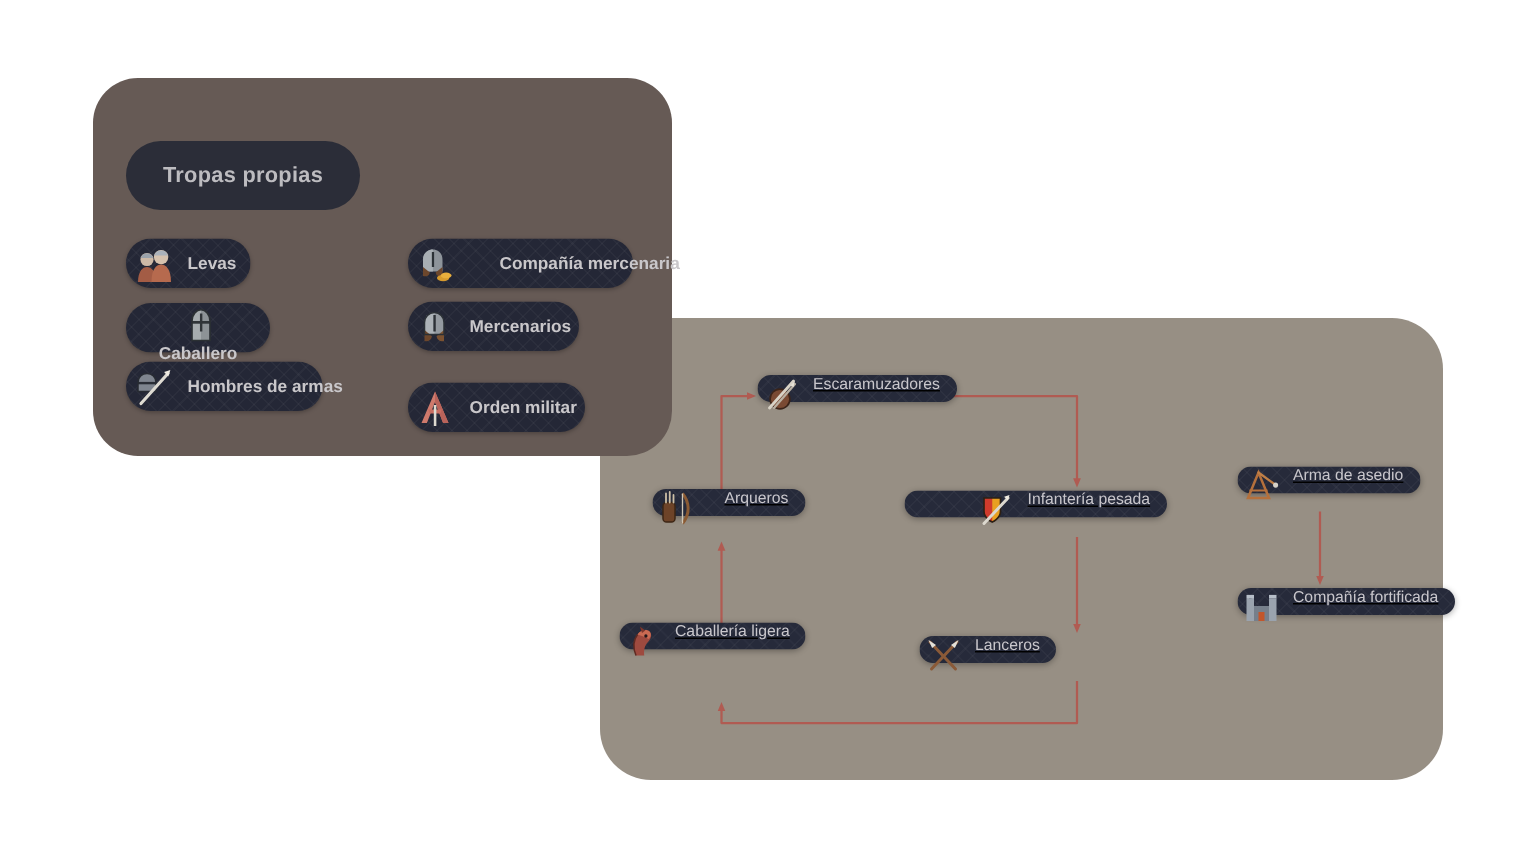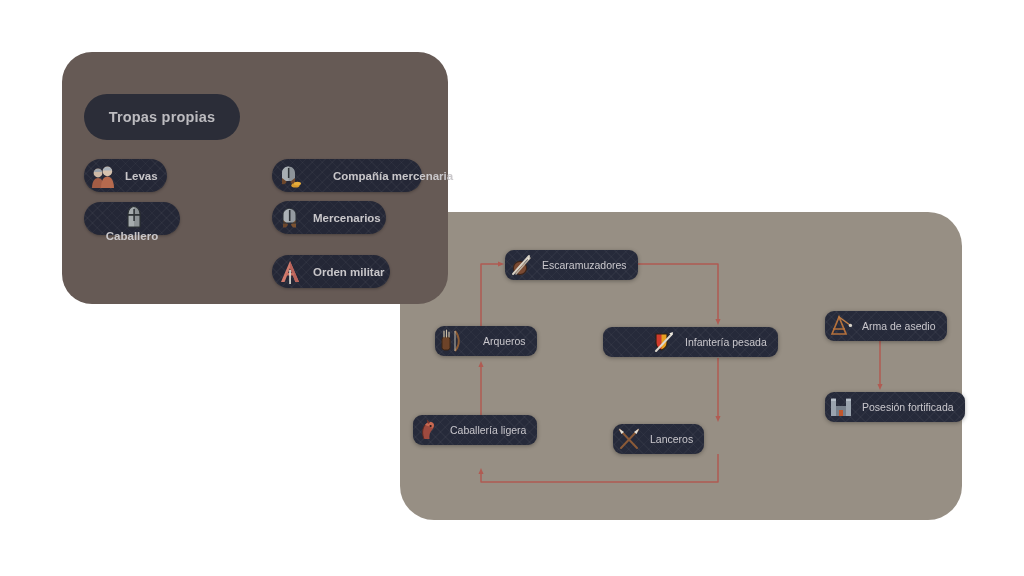--- a/index.html
+++ b/index.html
@@ -38,24 +38,25 @@
     width:28px;height:28px;flex:0 0 28px;border-radius:6px;
     display:flex;align-items:center;justify-content:center;
     overflow:hidden;
   }
   .chip .lbl{
     color:#c9c7ca;font-size:11.5px;padding:0 13px 0 9px;white-space:nowrap;font-weight:bold;
   }
 
   
   .node{
-    position:absolute;height:30px;border-radius:9px;
-    background:#262a3a;display:flex;align-items:center;
+    position:absolute;height:18px;border-radius:9px;
+    background:#262a3a;display:flex;
     padding-left:3px;box-sizing:border-box;z-index:6;
     box-shadow:0 1px 4px rgba(0,0,0,.33);
+    text-decoration:underline;
   }
   .node .ico{
     width:26px;height:26px;flex:0 0 26px;border-radius:5px;
     display:flex;align-items:center;justify-content:center;overflow:hidden;
   }
   .node .lbl{
     color:#c9c7cc;font-size:10.5px;padding:0 11px 0 8px;white-space:nowrap;
   }
 
   
@@ -179,21 +180,21 @@
       <svg class="icon" width="26" height="26" viewBox="0 0 26 26">
         <rect x="3" y="7" width="5" height="15" fill="#9aa3ae"></rect>
         <rect x="18" y="7" width="5" height="15" fill="#9aa3ae"></rect>
         <rect x="8" y="12" width="10" height="10" fill="#767f8b"></rect>
         <path d="M3,7 h1.6 v-2.2 h1.8 V7 h1.6 V4.8 h-0 z" fill="#b6bec8"></path>
         <rect x="3" y="4.6" width="5" height="2.4" fill="#b6bec8"></rect>
         <rect x="18" y="4.6" width="5" height="2.4" fill="#b6bec8"></rect>
         <rect x="11" y="16" width="4" height="6" fill="#c2562c"></rect>
       </svg>
     </span>
-    <span class="lbl">Posesión fortificada</span>
+    <span class="lbl">Compañía fortificada</span>
   </div>
 
   <div class="panel" id="troops-panel">
 
     <div class="cat-header" style="left:22px;top:42px;width:156px;">
       <span>Tropas propias</span>
     </div>
 
     <div class="chip weave" style="left:22px;top:107px;width:83px;">
       <span class="ico">
@@ -215,20 +216,32 @@
           <path d="M8,25 L8,12 C8,7.5 11,4.5 14,4.5 C17,4.5 20,7.5 20,12 L20,25 z" fill="#8d9396"></path>
           <path d="M8,25 L8,12 C8,7.5 11,4.5 14,4.5 L14,25 z" fill="#a6acae"></path>
           <rect x="8" y="12" width="12" height="1.8" fill="#303538"></rect>
           <rect x="13.3" y="7" width="1.6" height="12" fill="#303538"></rect>
           <path d="M8,25 L8,12 C8,7.5 11,4.5 14,4.5 C17,4.5 20,7.5 20,12 L20,25 z" fill="none" stroke="#2b3033" stroke-width="1.1"></path>
         </svg>
       </span>
       <span class="lbl">Caballero</span>
     </div>
 
+    <div class="chip weave" style="left:22px;top:189px;width:131px;">
+      <span class="ico">
+        <svg class="icon" width="28" height="28" viewBox="0 0 28 28">
+          <path d="M4,17 L4,11 C4,7.6 6.6,5 10,5 C13.4,5 16,7.6 16,11 L16,17 z" fill="#7f858f"></path>
+          <rect x="4" y="10.6" width="12" height="1.6" fill="#2a2e36"></rect>
+          <path d="M4,17 L4,11 C4,7.6 6.6,5 10,5 C13.4,5 16,7.6 16,11 L16,17 z" fill="none" stroke="#272b32" stroke-width="1"></path>
+          <path d="M6,25 L24,5" stroke="#dedbd2" stroke-width="2.1" stroke-linecap="round"></path>
+          <path d="M21.4,4 L25.6,2.6 L24.2,7 z" fill="#f0ece2"></path>
+        </svg>
+      </span>
+      <span class="lbl">Hombres de armas</span>
+    </div>
 
     <div class="chip weave" style="left:210px;top:107px;width:150px;gap:20px;">
       <span class="ico">
         <svg class="icon" width="28" height="28" viewBox="0 0 28 28">
           <path d="M6,19 L6,11 C6,7.2 9,4.4 12.6,4.4 C16.2,4.4 19,7.2 19,11 L19,19 z" fill="#8e949a"></path>
           <path d="M6,19 L6,11 C6,7.2 9,4.4 12.6,4.4 L12.6,19 z" fill="#a8aeb3"></path>
           <rect x="11.9" y="6" width="1.5" height="10" fill="#2c3136"></rect>
           <path d="M6,16 L6,22 C8.2,22.6 10,22 10.6,19.6 z" fill="#6d472c"></path>
           <path d="M19,16 L19,22 C16.8,22.6 15,22 14.4,19.6 z" fill="#6d472c"></path>
           <ellipse cx="19.4" cy="23.4" rx="4.1" ry="2.1" fill="#d79a2d"></ellipse>

